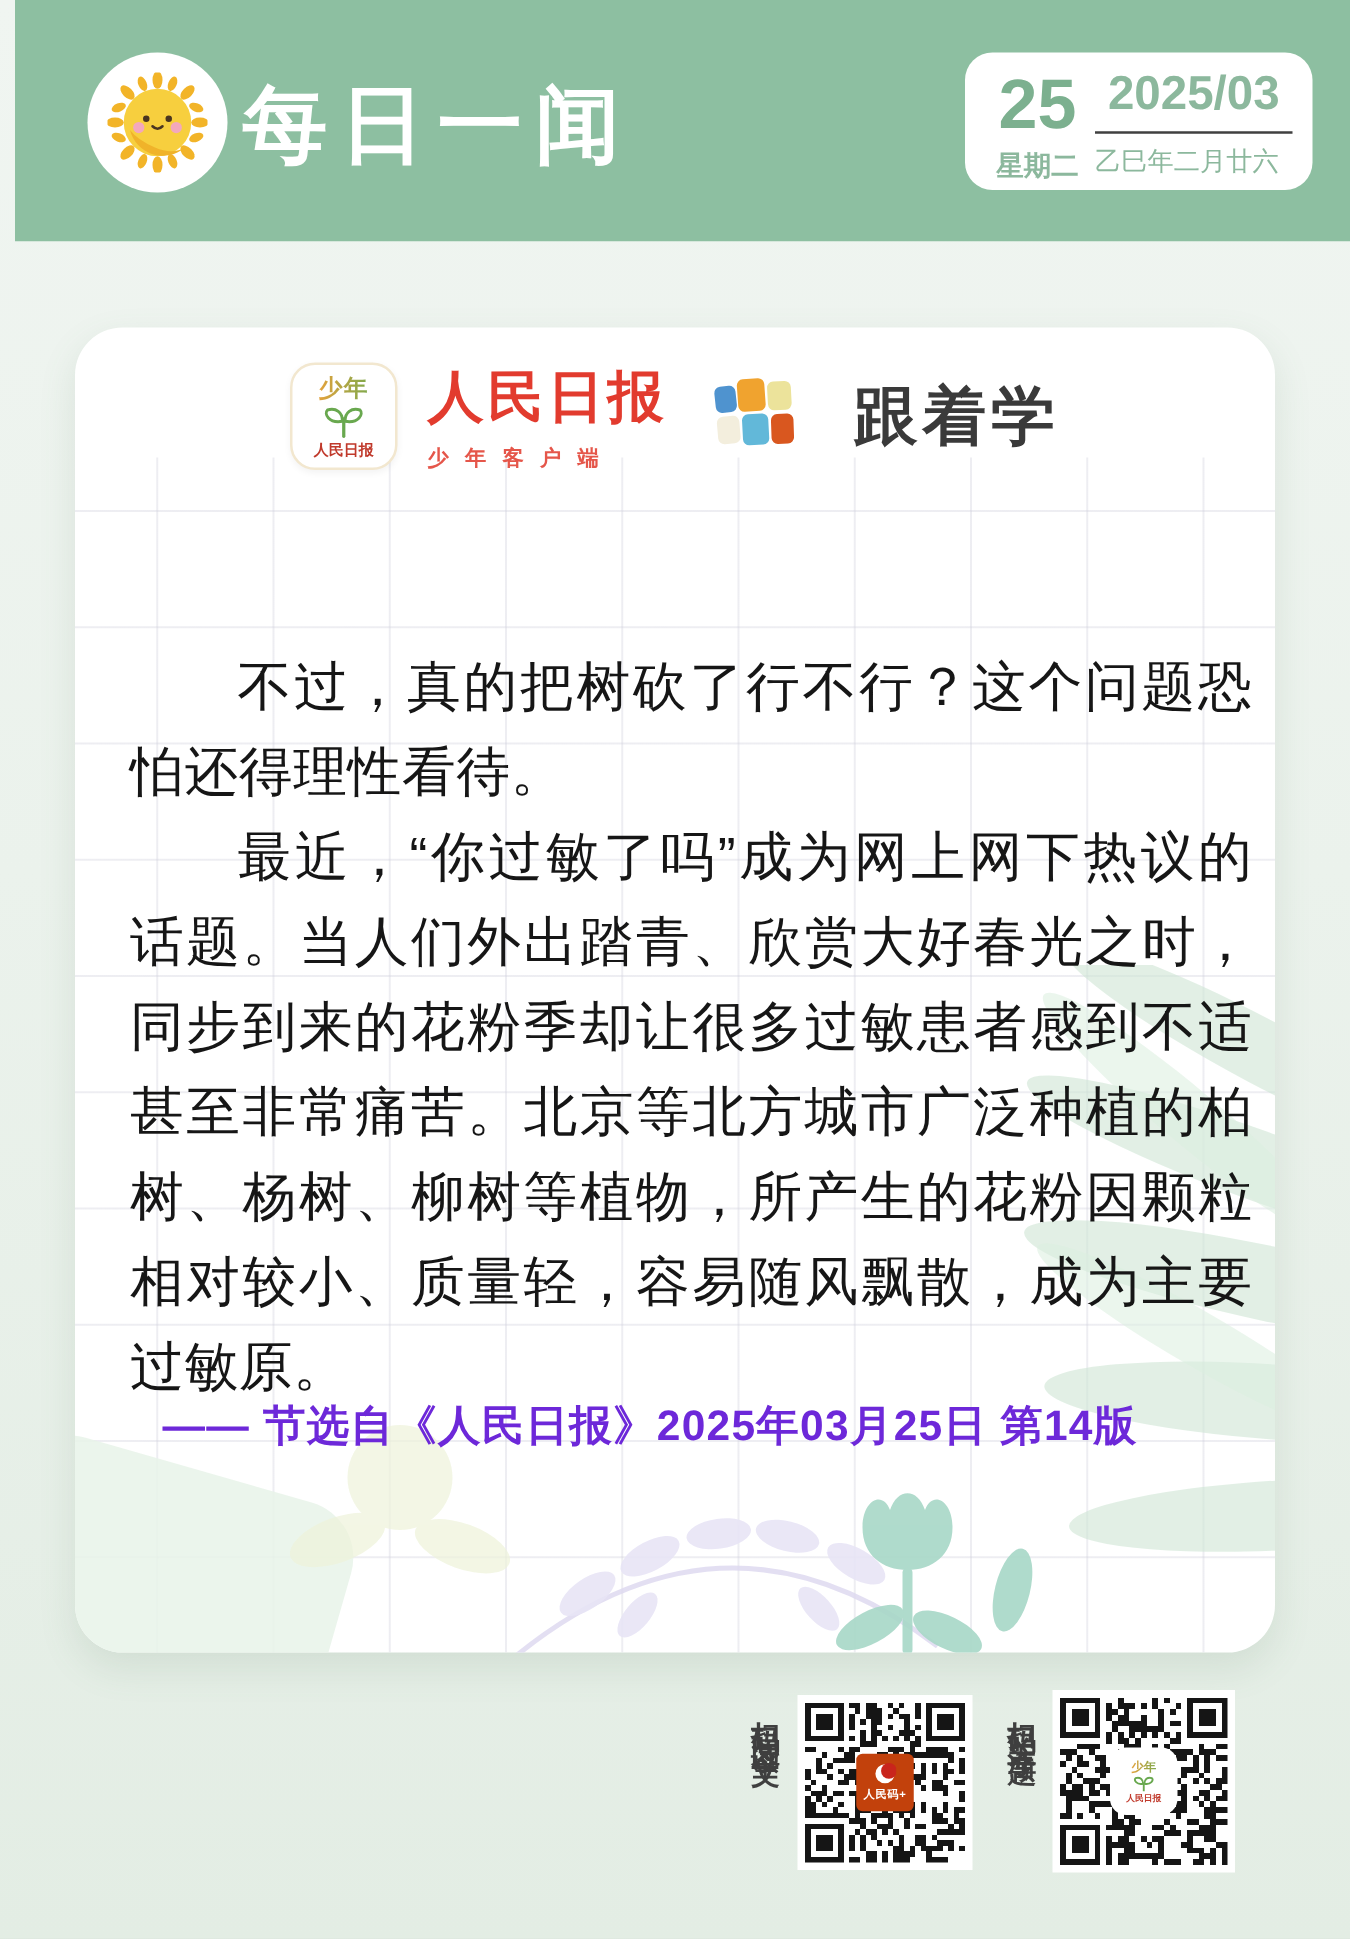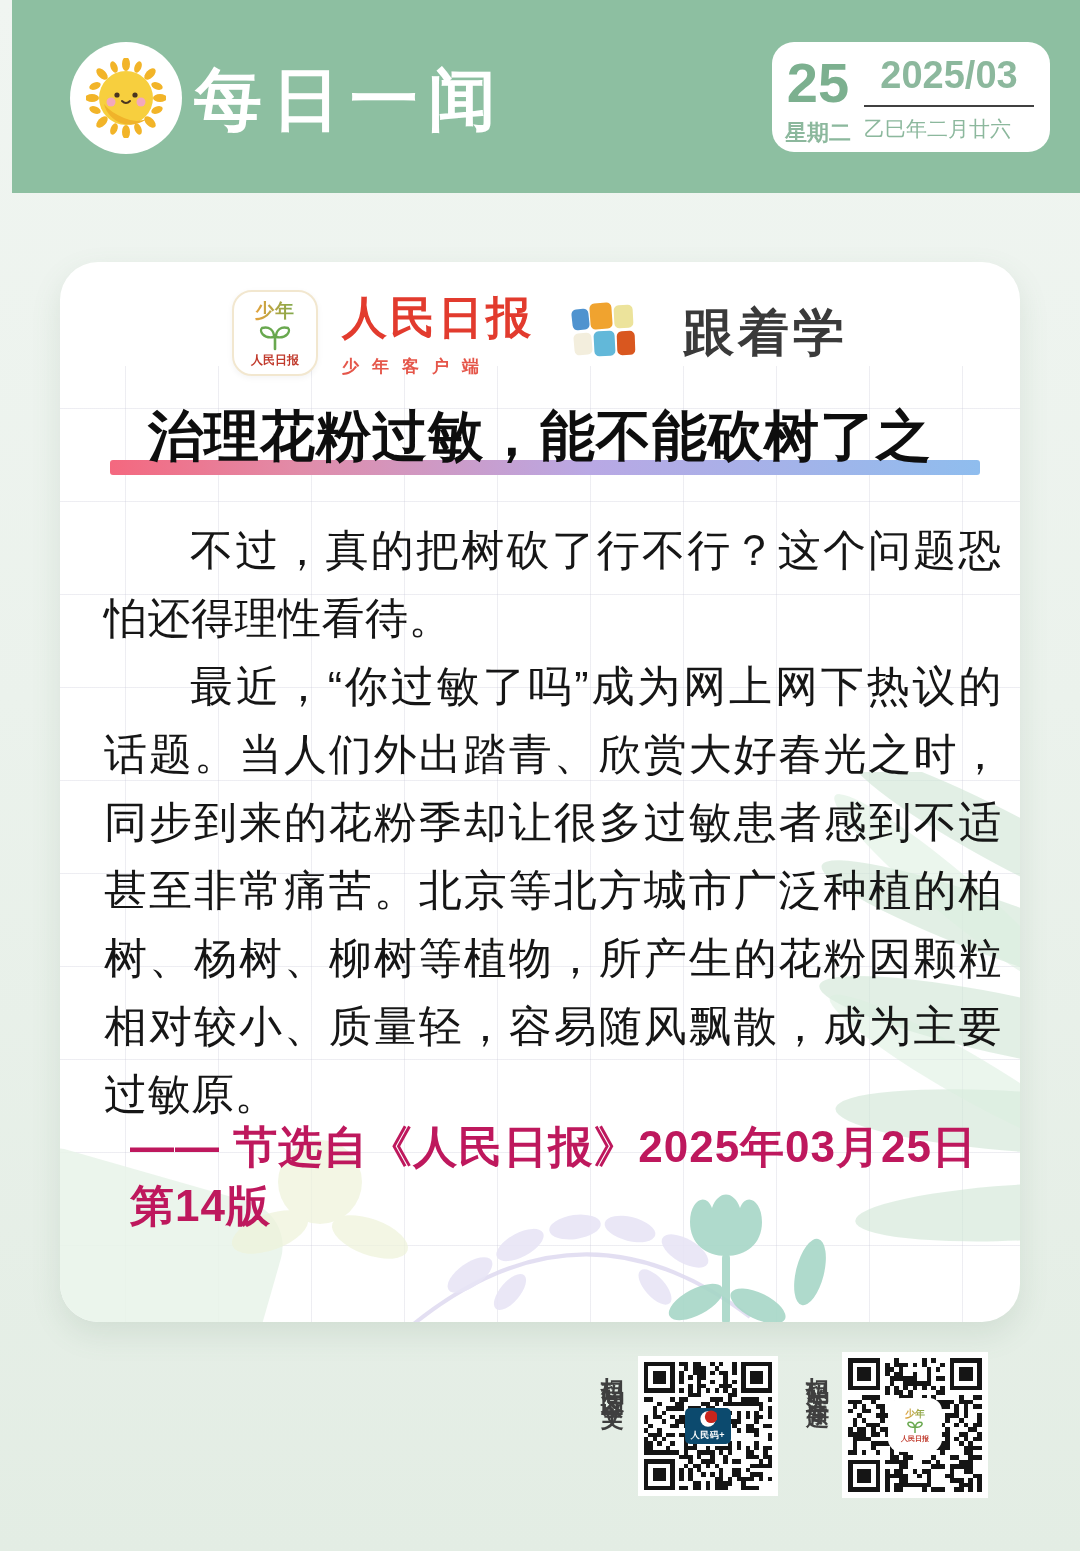--- a/index.html
+++ b/index.html
@@ -8,21 +8,21 @@
     position:relative; width:1080px; height:1551px; overflow:hidden;
     background:linear-gradient(180deg,#f0f5f1 0%, #ebf2ec 45%, #e3ede4 100%);
     font-family:"Liberation Sans", sans-serif;
   }
   
   .header { position:absolute; top:0; left:12px; right:0; height:193px; background:#8dbfa1; }
   .sun-badge { position:absolute; left:58px; top:42px; width:112px; height:112px; background:#fff; border-radius:50%;
     display:flex; align-items:center; justify-content:center; }
   .header-title { position:absolute; left:182px; top:55px; font-size:68px; font-weight:900; color:#ffffff; letter-spacing:10px; }
   .date-card { position:absolute; left:760px; top:42px; width:278px; height:110px; background:#ffffff; border-radius:22px;
-    display:grid; grid-template-columns:92px 1fr; padding:12px 16px 10px 0; }
+    display:grid; grid-template-columns:92px 1fr; padding:12px 16px 10px 12px; }
   .date-day { font-size:56px; line-height:58px; font-weight:800; color:#7cb08f; text-align:center; }
   .date-weekday { font-size:22px; color:#8cb89d; text-align:center; margin-top:6px; font-weight:600; }
   .date-month { font-size:38px; color:#8cb89d; font-weight:600; text-align:center; padding-bottom:8px;
     border-bottom:2px solid #404040; }
   .date-lunar { font-size:21px; color:#8cb89d; text-align:left; margin-top:8px; font-weight:500; }
 
   
   .card { position:absolute; left:60px; top:262px; width:960px; height:1060px; background:#ffffff; border-radius:38px;
     box-shadow:0 12px 30px rgba(90,125,100,0.14); overflow:hidden; }
   .grid-bg { position:absolute; left:0; right:0; top:104px; bottom:0;
@@ -47,34 +47,34 @@
 
   .article-title { position:absolute; top:138px; left:0; right:0; text-align:center; }
   .article-title h1 { position:relative; z-index:1; font-size:55px; font-weight:900; color:#0e0e0e; letter-spacing:1px; }
   .title-underline { position:absolute; z-index:0; left:50px; right:40px; top:60px; height:15px; border-radius:3px;
     background:linear-gradient(90deg,#f4687f 0%, #e18ca9 22%, #b9a8e4 55%, #8fbdee 100%); }
 
   .article-body { position:absolute; top:254px; left:44px; width:898px; font-size:43px; line-height:68px; color:#161616;
     font-weight:500; text-align:justify; letter-spacing:0.5px; }
   .article-body p { text-indent:2em; }
 
-  .attribution { position:absolute; top:856px; left:70px; font-size:44px; font-weight:600; color:#be185d; letter-spacing:1px; }
+  .attribution { position:absolute; top:856px; left:70px; font-size:34px; font-weight:600; color:#6d28d9; letter-spacing:1px; }
 
   
   .qr-label { position:absolute; writing-mode:vertical-rl; text-orientation:upright; font-size:23px; font-weight:700;
     color:#3f3f3f; letter-spacing:6px; }
   .qr-label.l1 { left:598px; top:1358px; }
   .qr-label.l2 { left:803px; top:1358px; }
   .qr-box { position:absolute; background:#fff; padding:6px; }
   .qr-box.q1 { left:638px; top:1356px; width:140px; height:140px; }
   .qr-box.q2 { left:842px; top:1352px; width:146px; height:146px; }
   .qr-box svg.qrsvg { width:100%; height:100%; display:block; }
   .qr-center { position:absolute; top:50%; left:50%; transform:translate(-50%,-50%); display:flex; flex-direction:column;
     align-items:center; justify-content:center; }
-  .qr-center.red { width:46px; height:36px; background:#0c4a6e; border-radius:5px; gap:1px; }
+  .qr-center.red { width:46px; height:46px; background:#c2410c; border-radius:5px; gap:1px; }
   .qr1-badge-text { color:#fff; font-size:9px; font-weight:700; letter-spacing:0.5px; }
   .qr-center.white { width:54px; height:54px; background:#fff; border-radius:13px; gap:0; }
   .mini-top { font-size:10px; font-weight:800; background:linear-gradient(90deg,#e3a23c,#7fa94c);
     -webkit-background-clip:text; background-clip:text; color:transparent; }
   .mini-bottom { font-size:7px; color:#c0392b; font-weight:700; }
 </style>
 </head>
 <body>
 
 <div class="page">
@@ -189,24 +189,20 @@
           <i style="left:0;   top:6px;  width:17px; height:21px; background:#4f93cf; transform:rotate(-6deg);"></i>
           <i style="left:18px; top:0;   width:22px; height:26px; background:#f0a32f; transform:rotate(-4deg);"></i>
           <i style="left:42px; top:2px; width:19px; height:23px; background:#ece39b; transform:rotate(-3deg);"></i>
           <i style="left:2px;  top:30px; width:18px; height:22px; background:#f3eedd; transform:rotate(-5deg);"></i>
           <i style="left:22px; top:28px; width:21px; height:25px; background:#62b8d9; transform:rotate(-3deg);"></i>
           <i style="left:45px; top:28px; width:18px; height:24px; background:#d9571f; transform:rotate(-2deg);"></i>
         </div>
         <div class="follow-text">跟着学</div>
       </div>
 
-      <div class="article-title">
-        <div class="title-underline"></div>
-        <h1>治理花粉过敏，能不能砍树了之</h1>
-      </div>
 
       <div class="article-body">
         <p>不过，真的把树砍了行不行？这个问题恐怕还得理性看待。</p>
         <p>最近，“你过敏了吗”成为网上网下热议的话题。当人们外出踏青、欣赏大好春光之时，同步到来的花粉季却让很多过敏患者感到不适甚至非常痛苦。北京等北方城市广泛种植的柏树、杨树、柳树等植物，所产生的花粉因颗粒相对较小、质量轻，容易随风飘散，成为主要过敏原。</p>
       </div>
 
       <div class="attribution">—— 节选自《人民日报》2025年03月25日 第14版</div>
     </div>
   </div>
 

